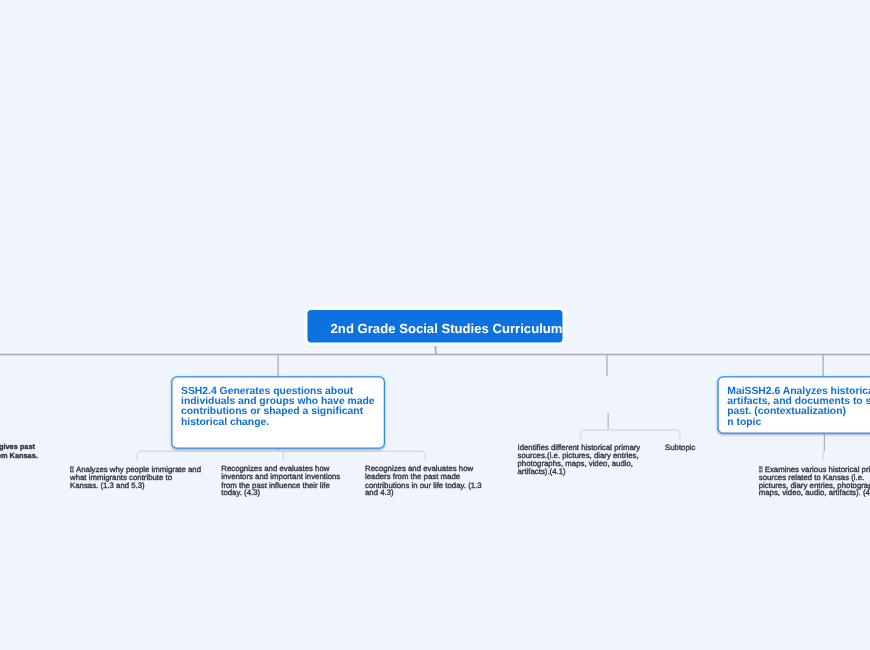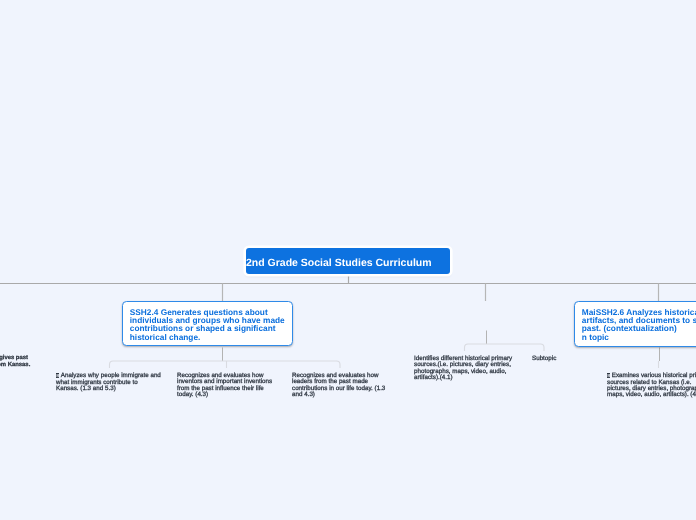--- a/index.html
+++ b/index.html
@@ -12,21 +12,21 @@
     text-rendering:geometricPrecision;
   }
   .canvas{position:relative;width:696px;height:520px;overflow:hidden;transform:translateZ(0);}
   svg.wires{position:absolute;left:0;top:0;width:696px;height:520px;pointer-events:none;}
 
   .node{position:absolute;box-sizing:border-box;}
 
   .root{
     background:#0d72e0;color:#ffffff;border-radius:3px;
     font-weight:bold;font-size:10.5px;letter-spacing:0px;white-space:nowrap;
-    display:flex;align-items:center;justify-content:flex-start;padding-top:4px;box-sizing:border-box;
+    display:flex;align-items:center;justify-content:flex-end;padding-top:4px;box-sizing:border-box;
     box-shadow:0 0 0 2.6px #ffffff, 0 2px 3px rgba(0,0,0,.17);
     text-align:center;
   }
 
   .topic{
     background:#ffffff;border:1.5px solid #2f8ae8;border-radius:4.5px;
     color:#0b6fdd;font-weight:bold;font-size:8.3px;line-height:8.3px;white-space:pre-line;
     padding:5.8px 5px 5px 6.8px;
     box-shadow:0 1px 2px rgba(0,0,0,.30);
   }
@@ -69,21 +69,21 @@
       <path d="M226.5 361 V368"></path>
       <path d="M464.5 351 v-3.5 a3.5 3.5 0 0 1 3.5 -3.5 H540.5 a3.5 3.5 0 0 1 3.5 3.5 v3.5"></path>
       <path d="M658.5 361 V368"></path>
     </g>
   </svg>
 
   <div class="node root" style="left:246px;top:248px;width:204px;height:26px;">
     <span>2nd Grade Social Studies Curriculum</span>
   </div>
 
-  <div class="node topic" style="left:122px;top:301px;width:171px;height:45px;"><span>SSH2.4 Generates questions about individuals and groups who have made contributions or shaped a significant historical change.</span></div>
+  <div class="node topic" style="left:137px;top:301px;width:171px;height:58px;"><span>SSH2.4 Generates questions about individuals and groups who have made contributions or shaped a significant historical change.</span></div>
 
 
   <div class="node topic" style="left:574px;top:301px;width:180px;height:46px;"><span>MaiSSH2.6 Analyzes historical sources, artifacts, and documents to support the past. (contextualization)
 n topic</span></div>
 
   <div class="leaf big" style="left:-2.8px;top:355.1px;width:50px;">-gives past
 om Kansas.</div>
 
   <div class="leaf" style="left:56px;top:373px;width:105.2px;"><span class="tofu"><svg viewBox="0 0 34 51" width="3.4" height="5.1" aria-hidden="true">
           <rect x="0" y="0" width="34" height="51" fill="#2f3742"></rect>

